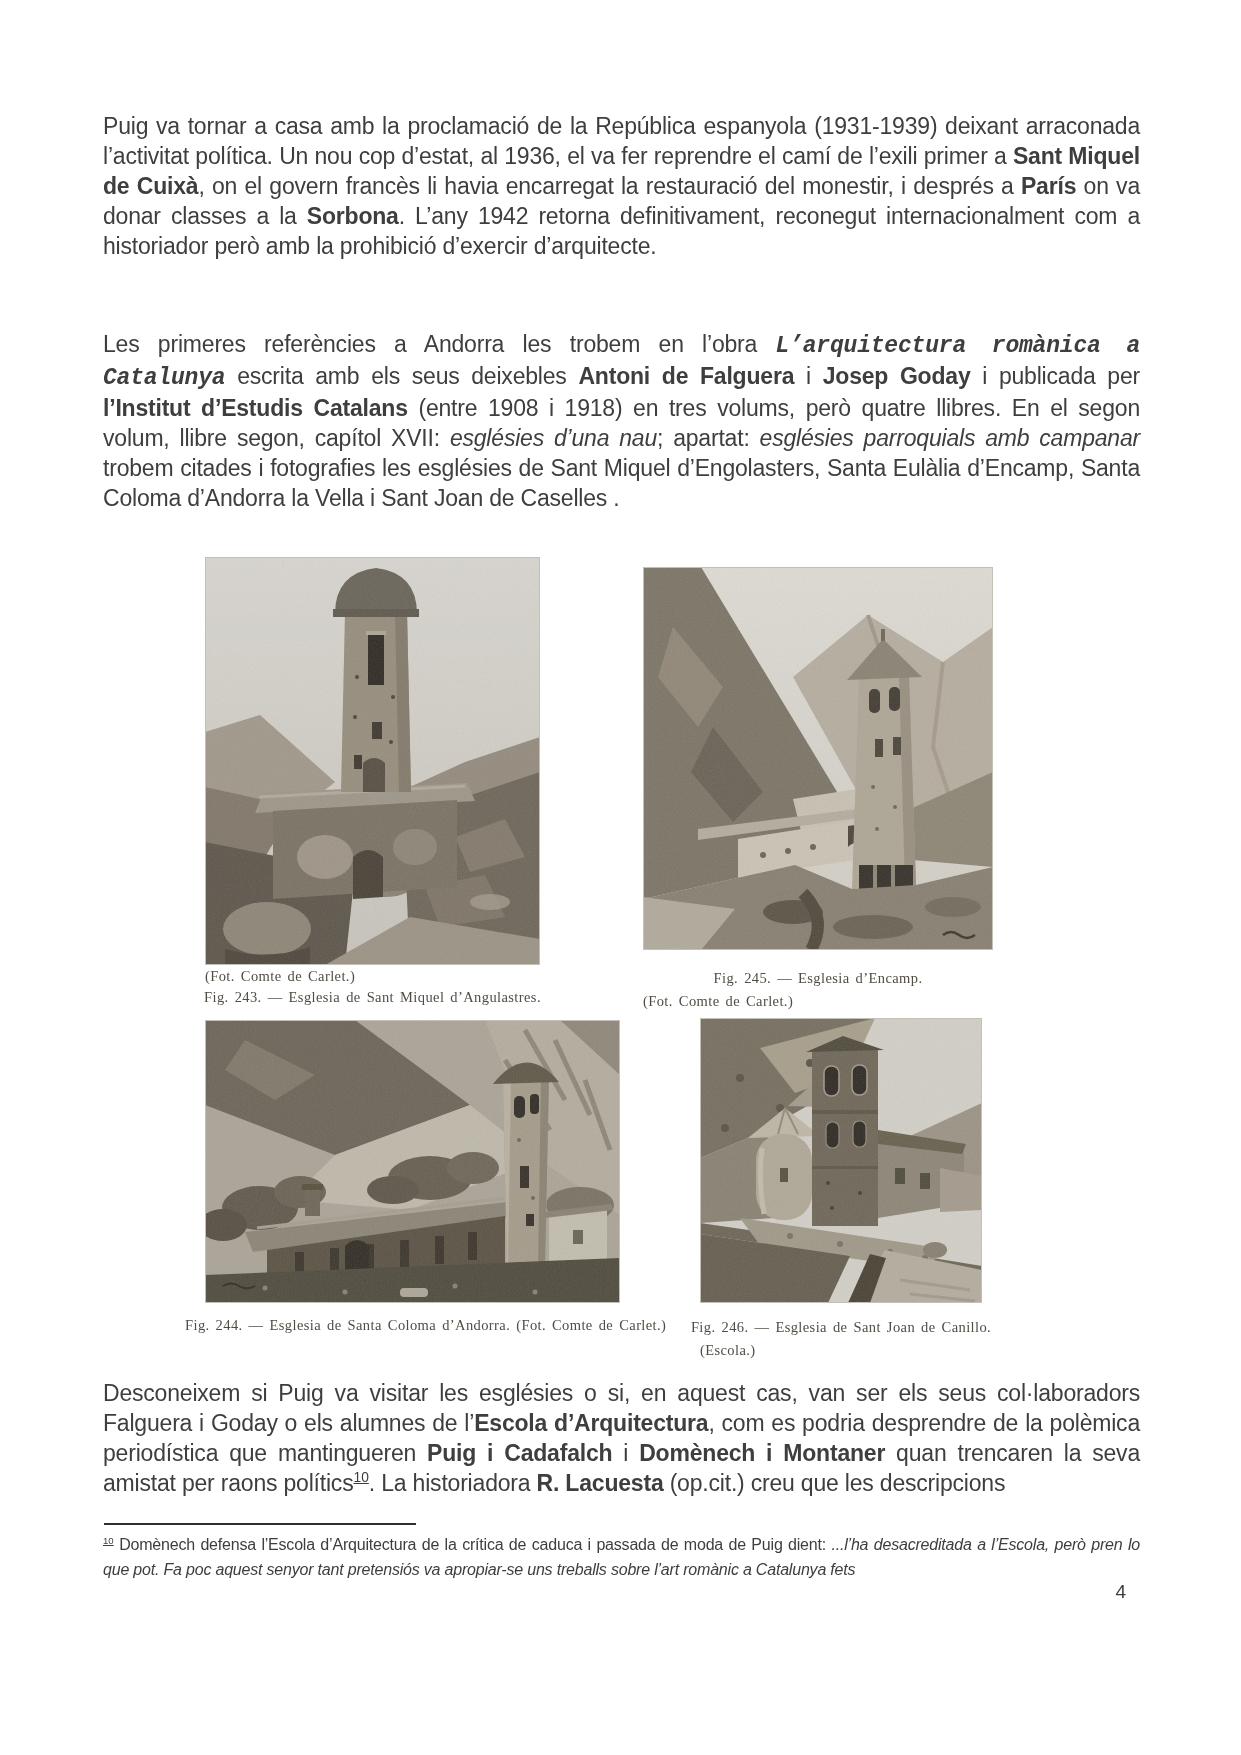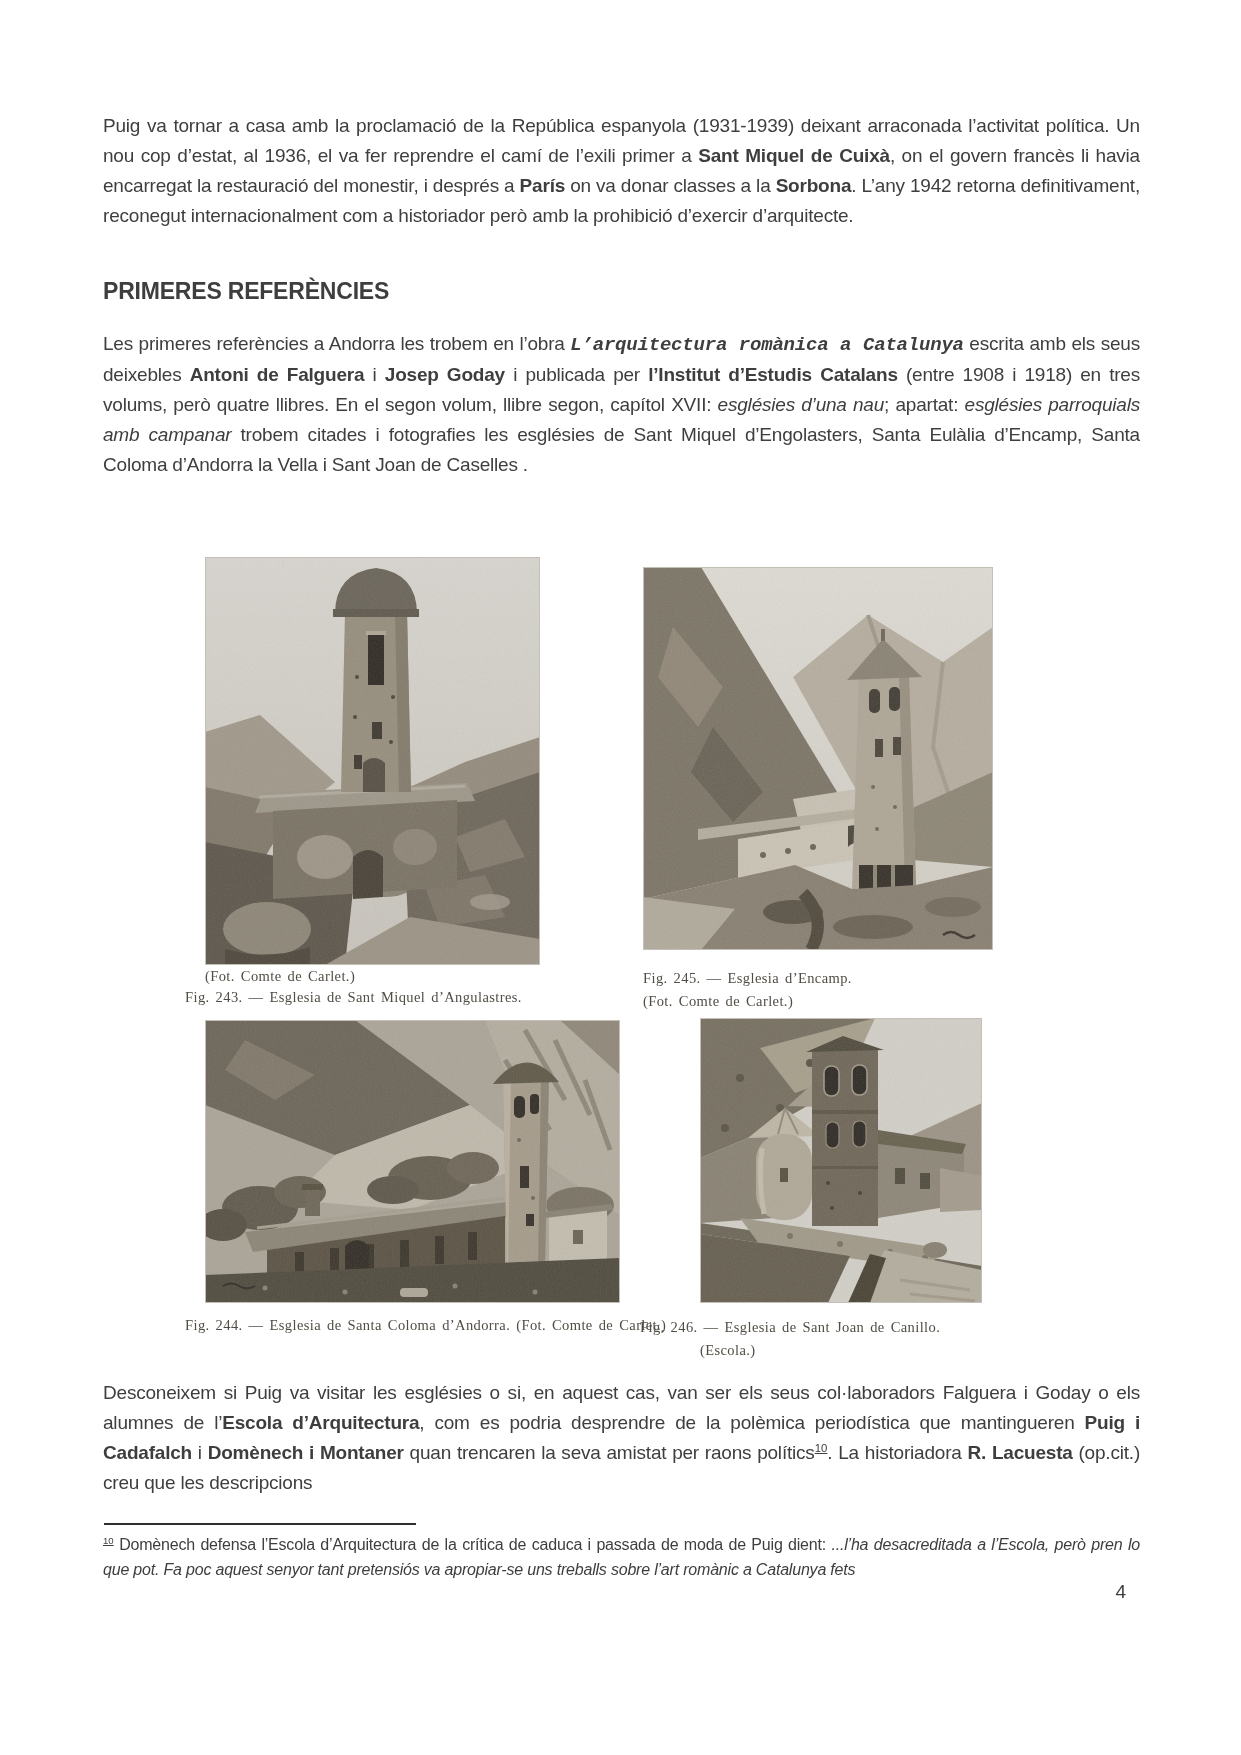--- a/index.html
+++ b/index.html
@@ -13,21 +13,21 @@
     width:1241px;height:1755px;
     background:var(--page-bg);
     margin:0 auto;
     overflow:hidden;
     font-family:"Liberation Sans","DejaVu Sans",sans-serif;
     color:var(--text-color);
   }
   .tb{
     position:absolute;left:103px;width:1037px;
     text-align:justify;
-    font-size:19px;line-height:30px;
+    font-size:23px;line-height:30px;
     letter-spacing:-0.2px;
     margin:0;
   }
   .seg-b{font-weight:700;}
   .seg-i{font-style:italic;}
   .seg-bi{font-weight:700;font-style:italic;font-family:Liberation Mono, monospace;}
   .seg-sup{font-size:0.60em;vertical-align:super;line-height:0;letter-spacing:0;text-decoration:underline;}
   .para1{top:111px;}
   .heading{top:276px;font-weight:700;font-size:23px;letter-spacing:-0.2px;}
   .para2{top:329px;}
@@ -49,42 +49,41 @@
   .photo{position:absolute;overflow:hidden;}
   .photo svg{display:block;}
   .cap{
     position:absolute;
     font-family:"Liberation Serif","DejaVu Serif",serif;
     font-size:14.5px;line-height:21px;
     color:var(--caption-color);
     letter-spacing:0.4px;word-spacing:2px;
     white-space:nowrap;
   }
-  .cap-center{text-align:left;}
+  .cap-center{text-align:center;}
   .cap-right{text-align:left;box-sizing:border-box;}
   .fig243-photo{left:205px;top:557px;width:335px;height:408px;}
   .fig243-credit{left:205px;top:966px;width:335px;padding-right:4px;}
   .fig243-cap{left:185px;top:987px;width:375px;}
   .fig245-photo{left:643px;top:567px;width:350px;height:383px;}
   .fig245-cap1{left:643px;top:968px;width:350px;}
   .fig245-cap2{left:643px;top:991px;width:350px;padding-right:8px;}
   .fig244-photo{left:205px;top:1020px;width:415px;height:283px;}
   .fig244-cap{left:185px;top:1315px;width:455px;}
   .fig246-photo{left:700px;top:1018px;width:282px;height:285px;}
   .fig246-cap1{left:640px;top:1317px;width:402px;}
   .fig246-cap2{left:700px;top:1340px;width:282px;padding-right:24px;}
 </style>
 </head>
 <body>
 
 <div class="page">
 
   <p class="tb para1"><span>Puig va tornar a casa amb la proclamació de la República espanyola (1931-1939) deixant arraconada l’activitat política. Un nou cop d’estat, al 1936, el va fer reprendre el camí de l’exili primer a </span><span class="seg-b">Sant Miquel de Cuixà</span><span>, on el govern francès li havia encarregat la restauració del monestir, i després a </span><span class="seg-b">París</span><span> on va donar classes a la </span><span class="seg-b">Sorbona</span><span>. L’any 1942 retorna definitivament, reconegut internacionalment com a historiador però amb la prohibició d’exercir d’arquitecte.</span></p>
 
-  <h2 class="tb heading">PRIMERES REFERÈNCIES</h2>
 
   <p class="tb para2"><span>Les primeres referències a Andorra les trobem en l’obra </span><span class="seg-bi">L’arquitectura romànica a Catalunya</span><span> escrita amb els seus deixebles </span><span class="seg-b">Antoni de Falguera</span><span> i </span><span class="seg-b">Josep Goday</span><span> i publicada per </span><span class="seg-b">l’Institut d’Estudis Catalans</span><span> (entre 1908 i 1918) en tres volums, però quatre llibres. En el segon volum, llibre segon, capítol XVII: </span><span class="seg-i">esglésies d’una nau</span><span>; apartat: </span><span class="seg-i">esglésies parroquials amb campanar</span><span> trobem citades i fotografies les esglésies de Sant Miquel d’Engolasters, Santa Eulàlia d’Encamp, Santa Coloma d’Andorra la Vella i Sant Joan de Caselles .</span></p>
 
   <div class="photo fig243-photo">
     <svg width="335" height="408" viewBox="0 0 335 408">
       <defs>
         <linearGradient id="sky1" x1="0" y1="0" x2="0" y2="1">
           <stop offset="0" stop-color="#dedcd6"></stop>
             <stop offset="1" stop-color="#ccc9c1"></stop>
         </linearGradient>

